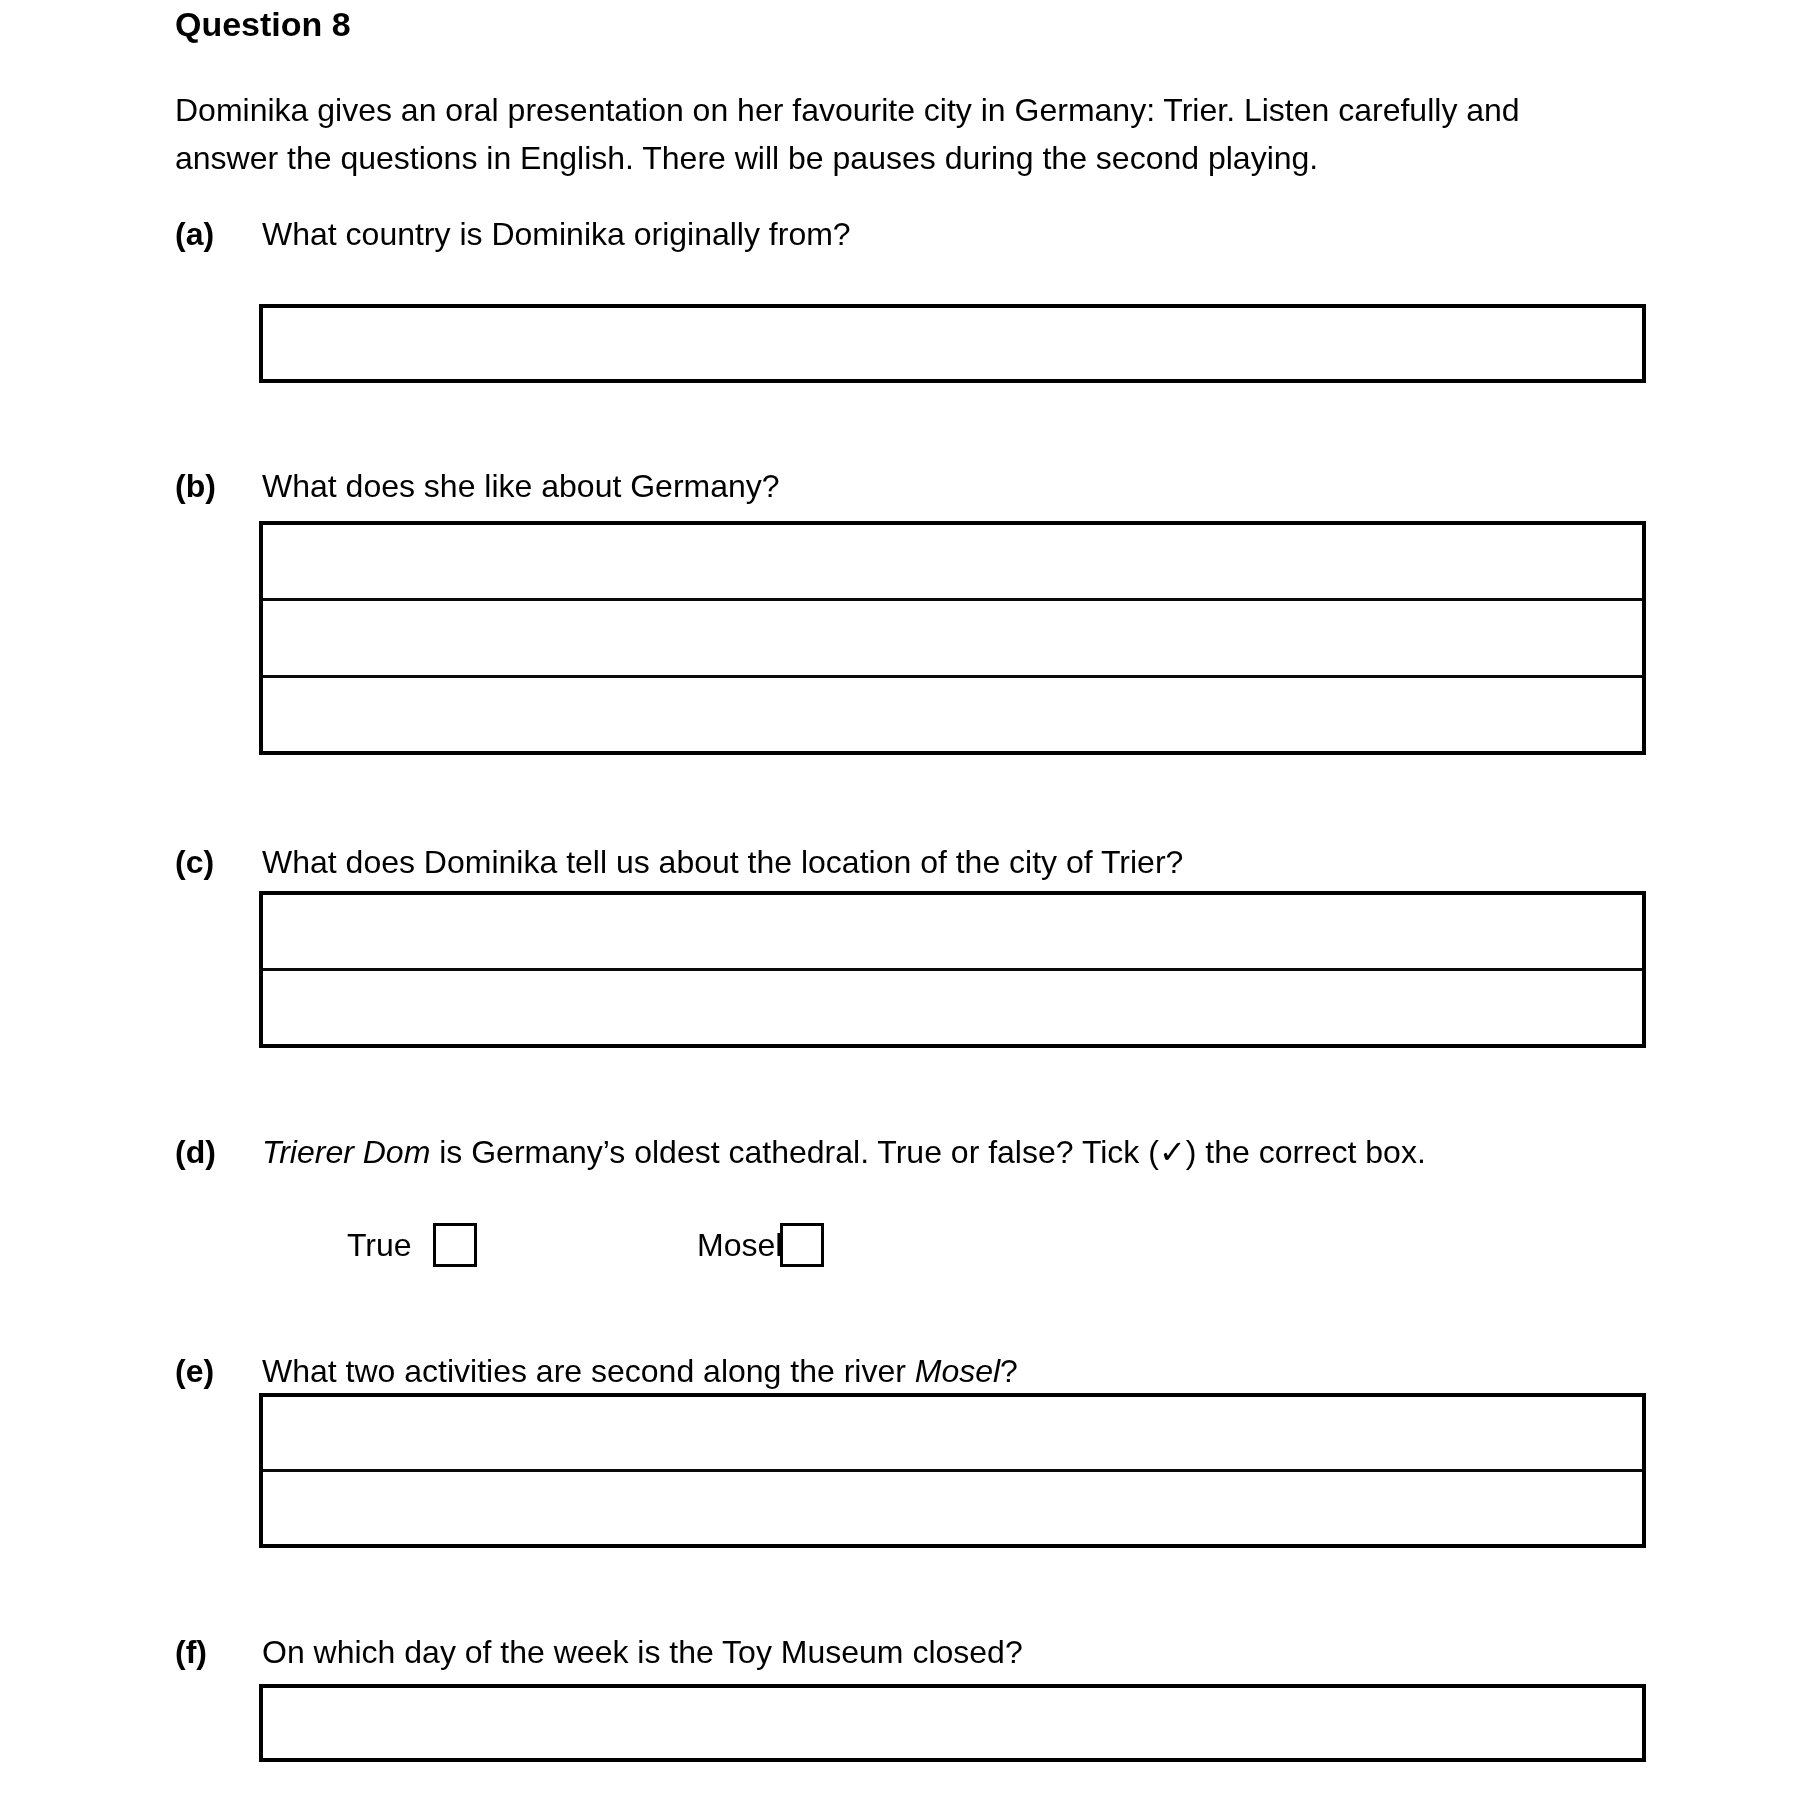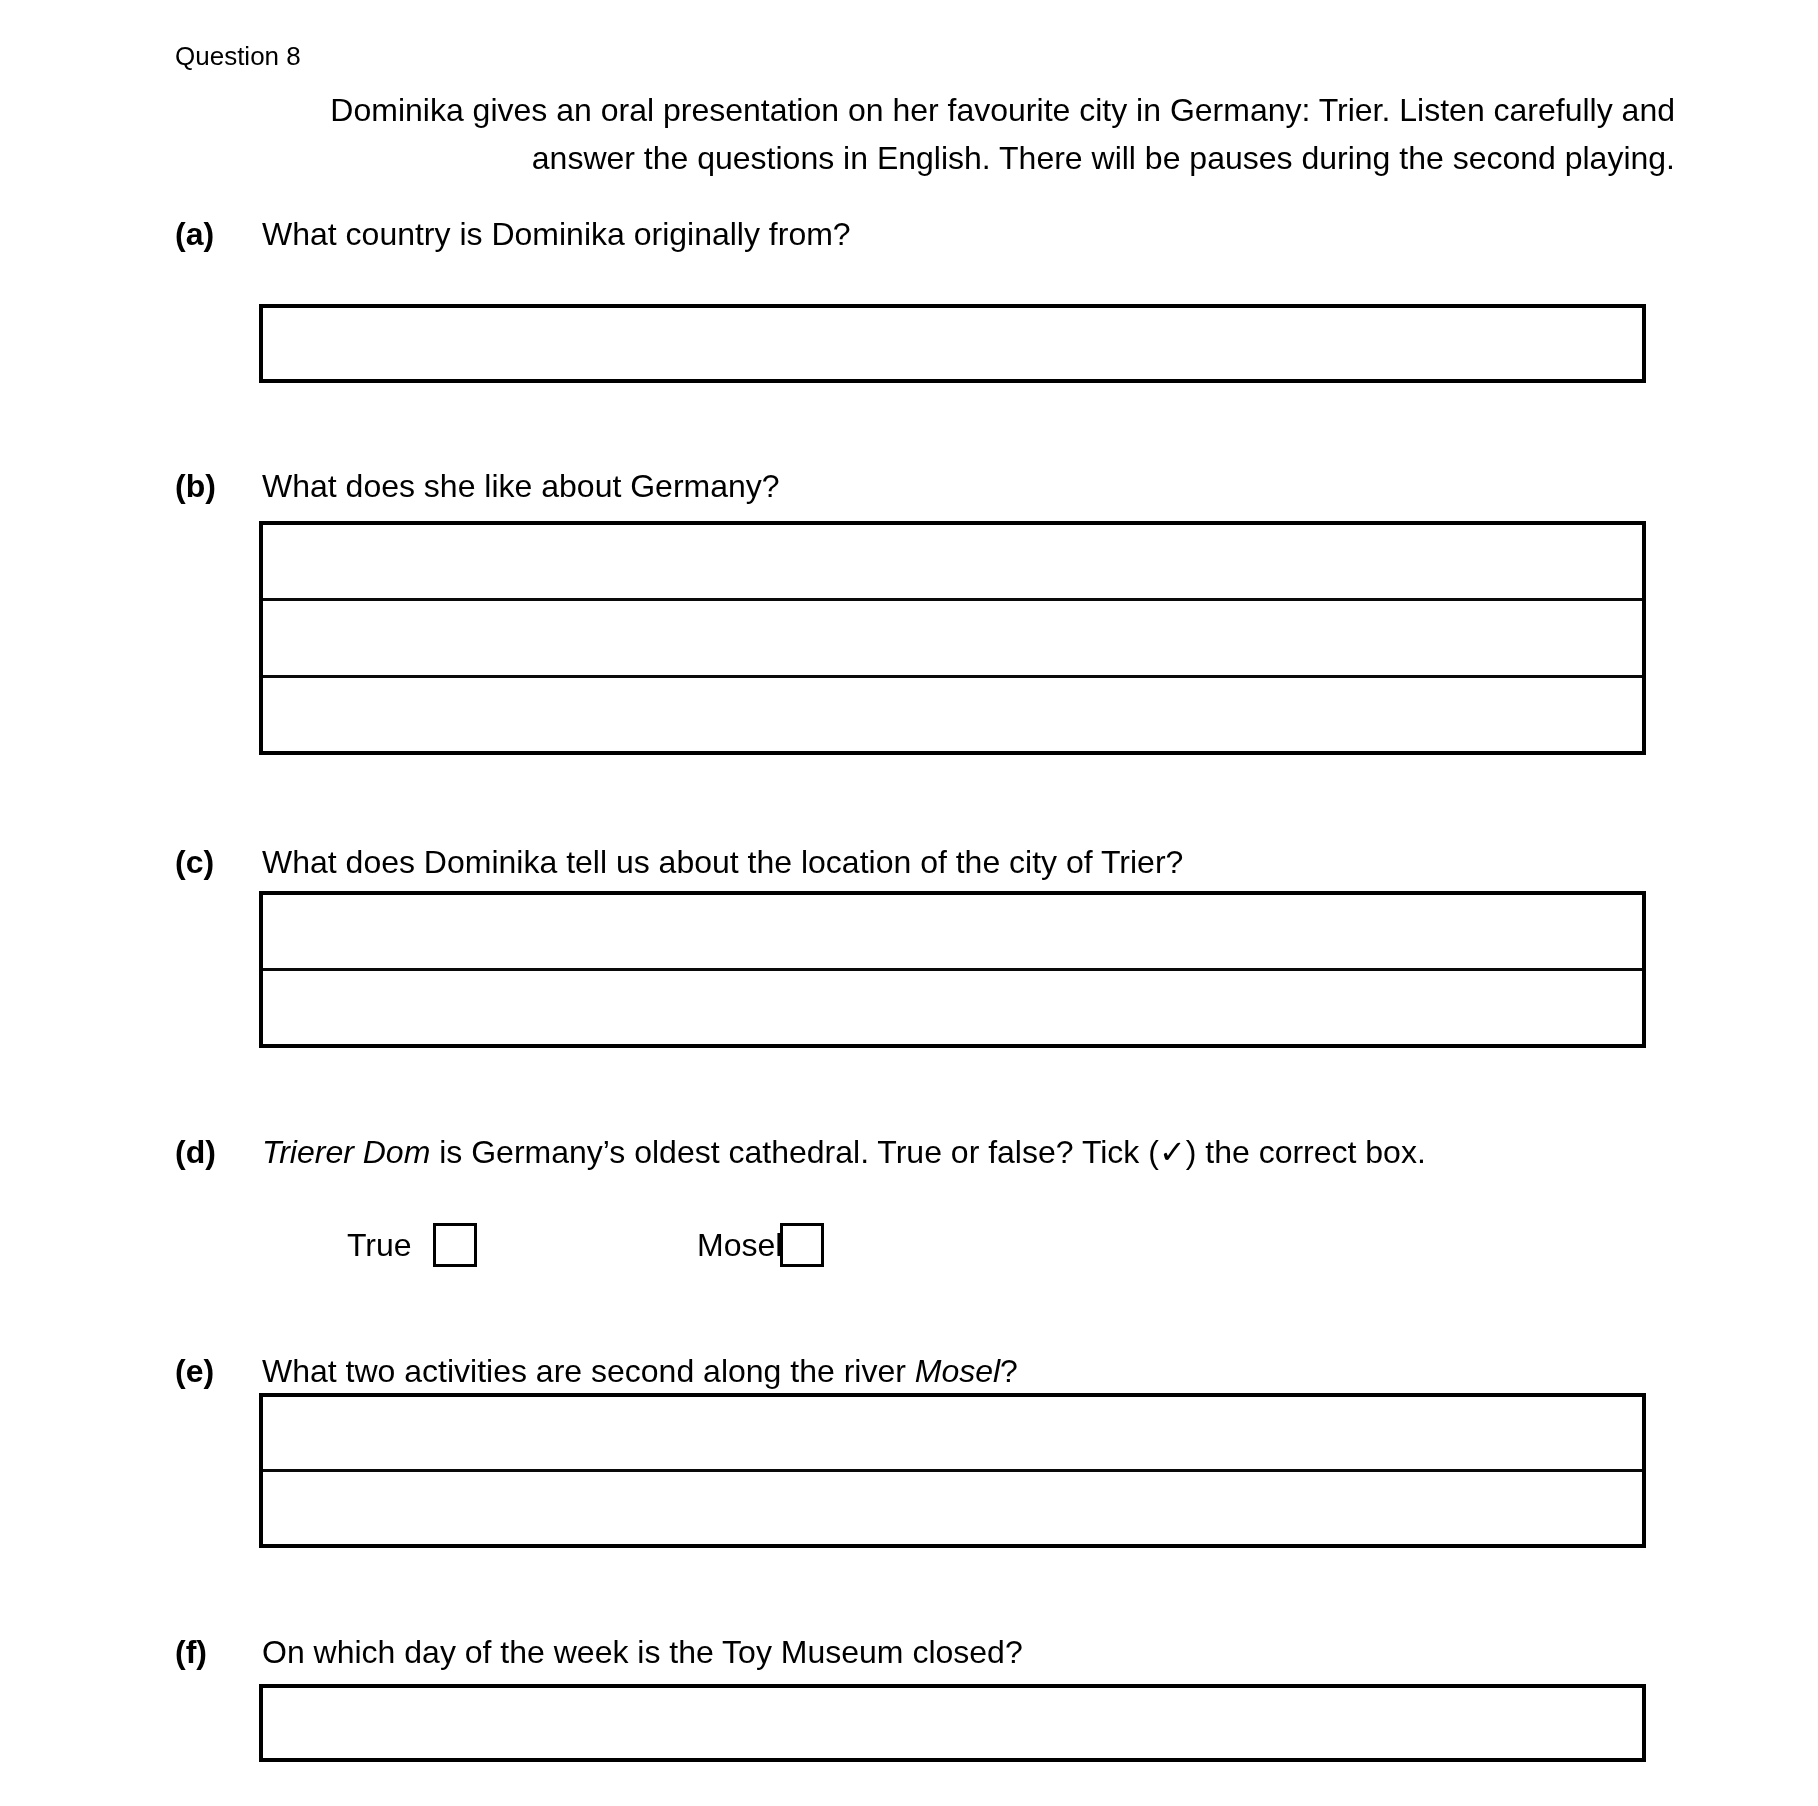--- a/index.html
+++ b/index.html
@@ -9,32 +9,32 @@
     height: 1806px;
     background: #ffffff;
     color: #000000;
     font-family: "Liberation Sans", "DejaVu Sans", sans-serif;
     font-size: 32px;
     line-height: 48px;
   }
   .title {
     position: absolute;
     left: 175px;
-    top: 32px;
-    font-size: 26px;
-    font-weight: normal;
+    top: 0;
+    font-size: 34px;
+    font-weight: bold;
     white-space: nowrap;
   }
   .intro {
     position: absolute;
     left: 175px;
     top: 86px;
     width: 1500px;
   }
-  .intro-line { display: block; white-space: nowrap; text-align: right; }
+  .intro-line { display: block; white-space: nowrap; }
   .q-row {
     position: absolute;
     left: 175px;
     width: 1560px;
     padding-left: 87px;
     box-sizing: border-box;
     white-space: nowrap;
   }
   .q-label {
     position: absolute;

